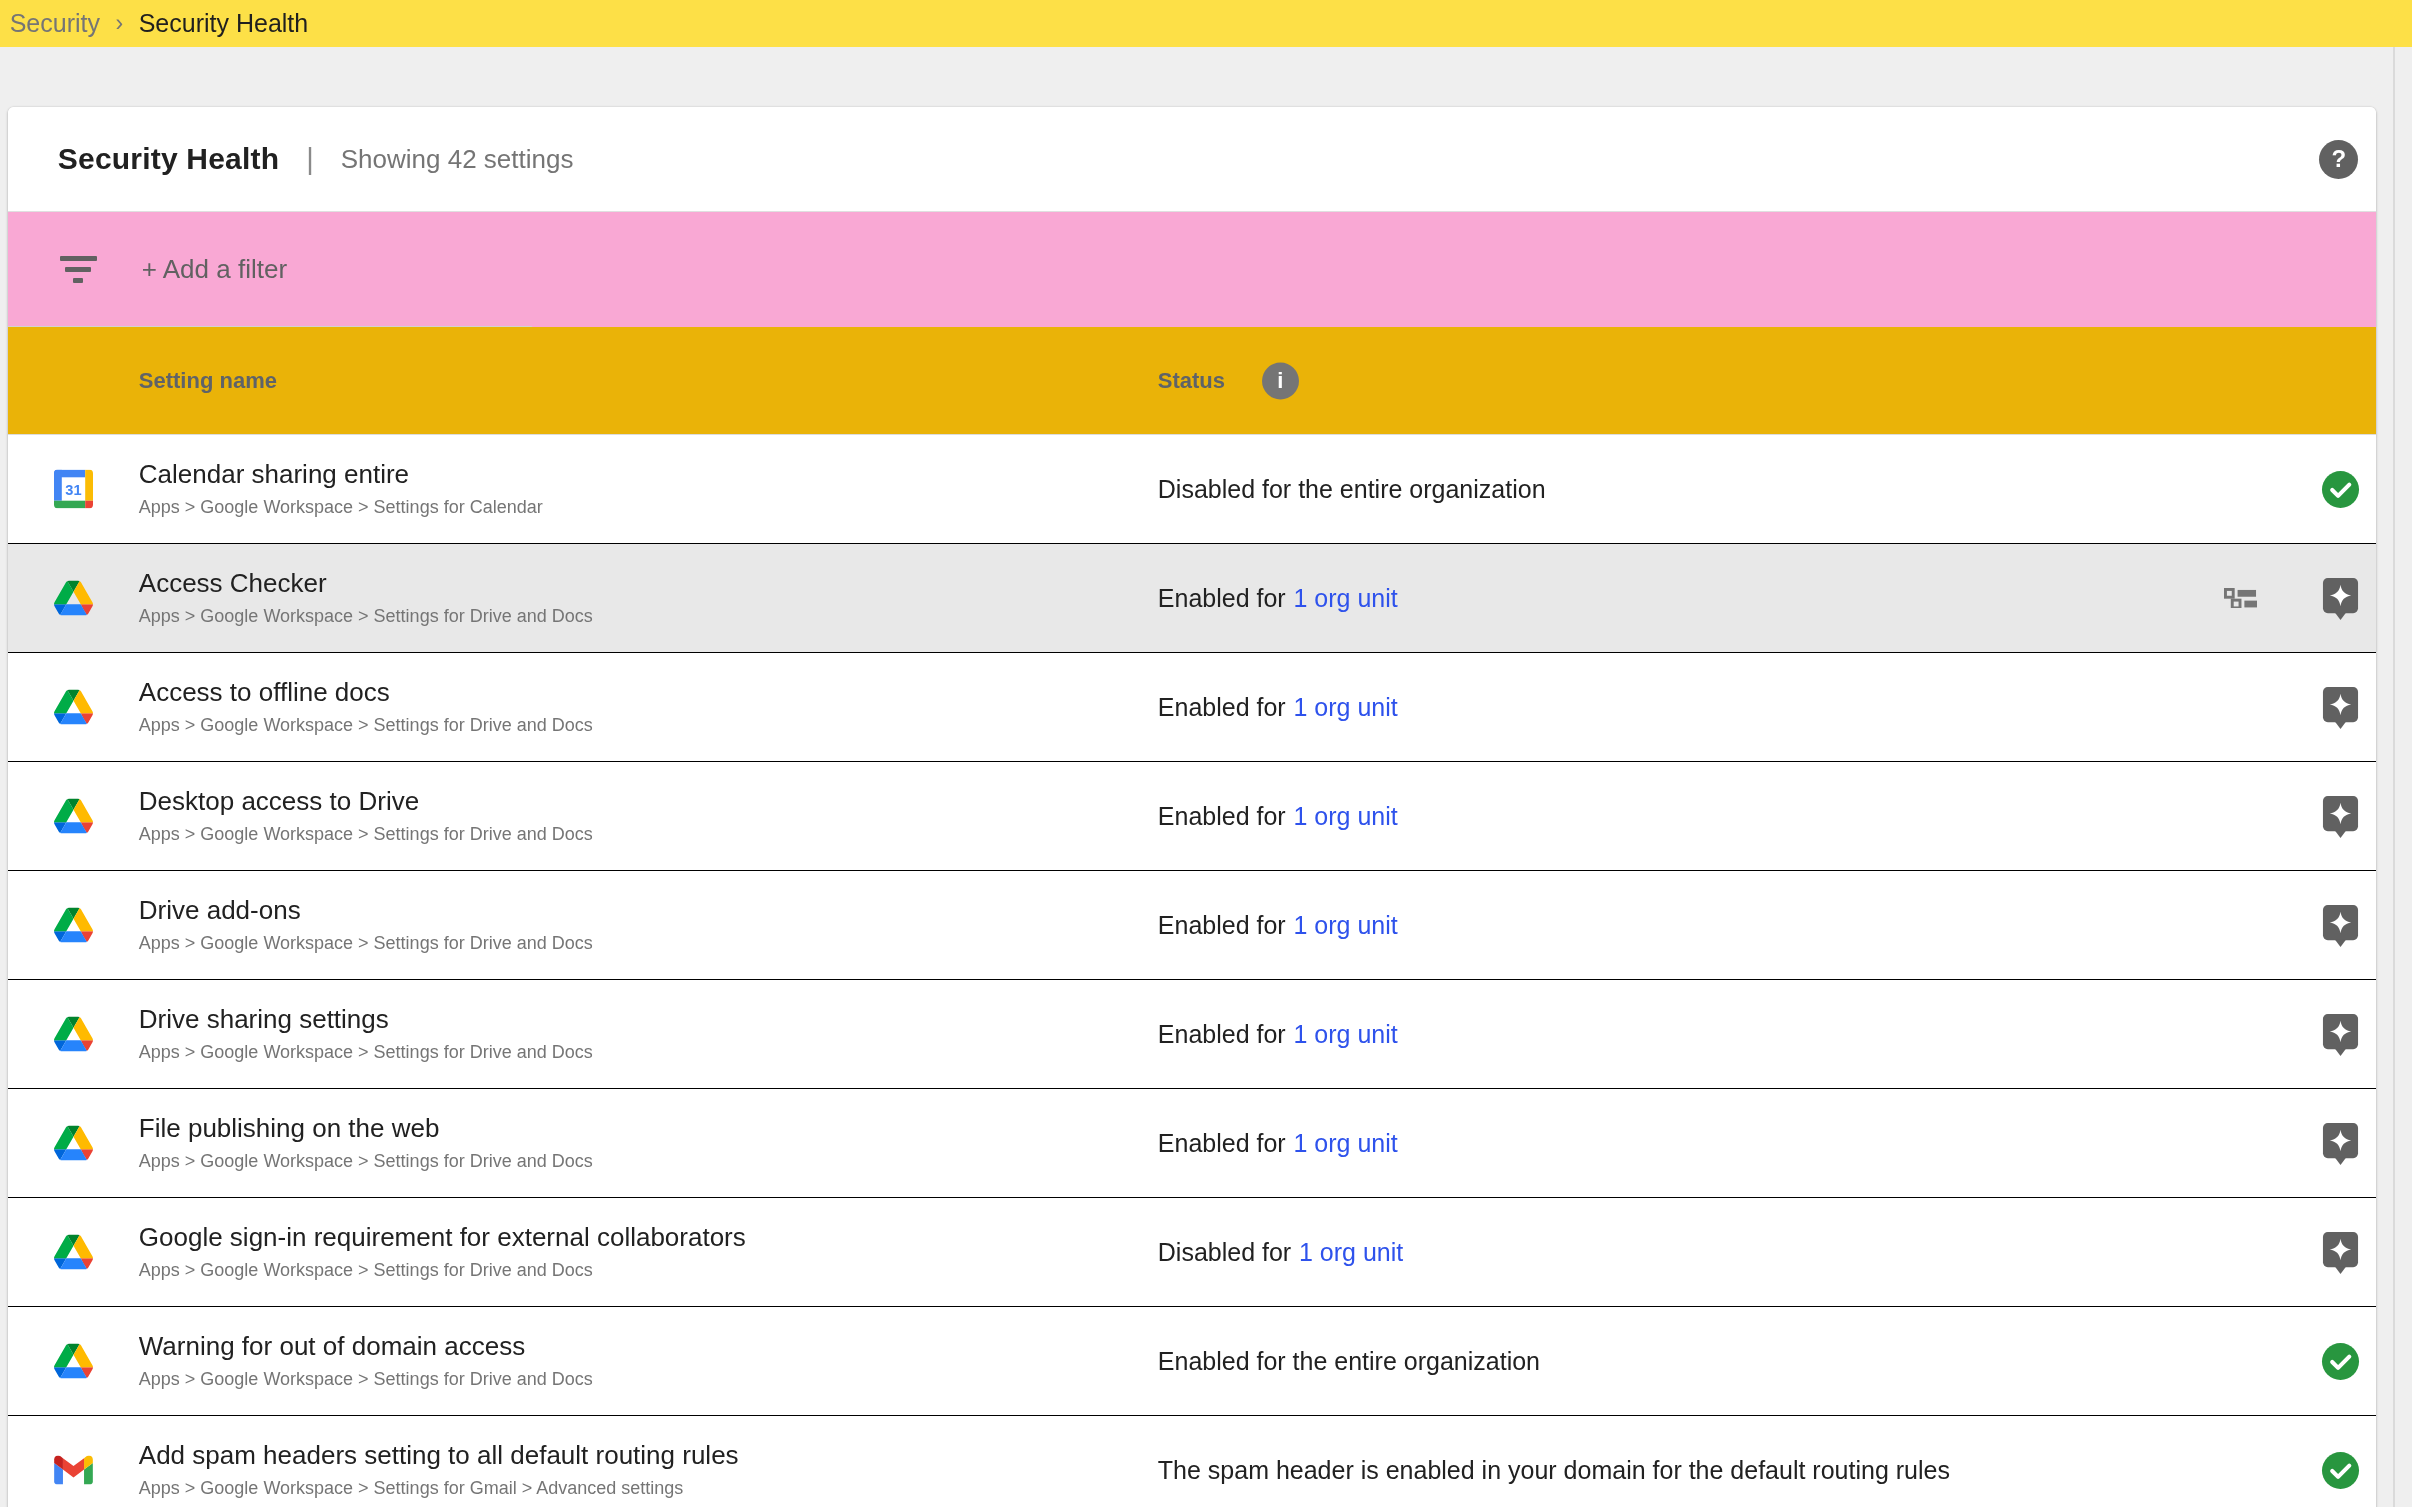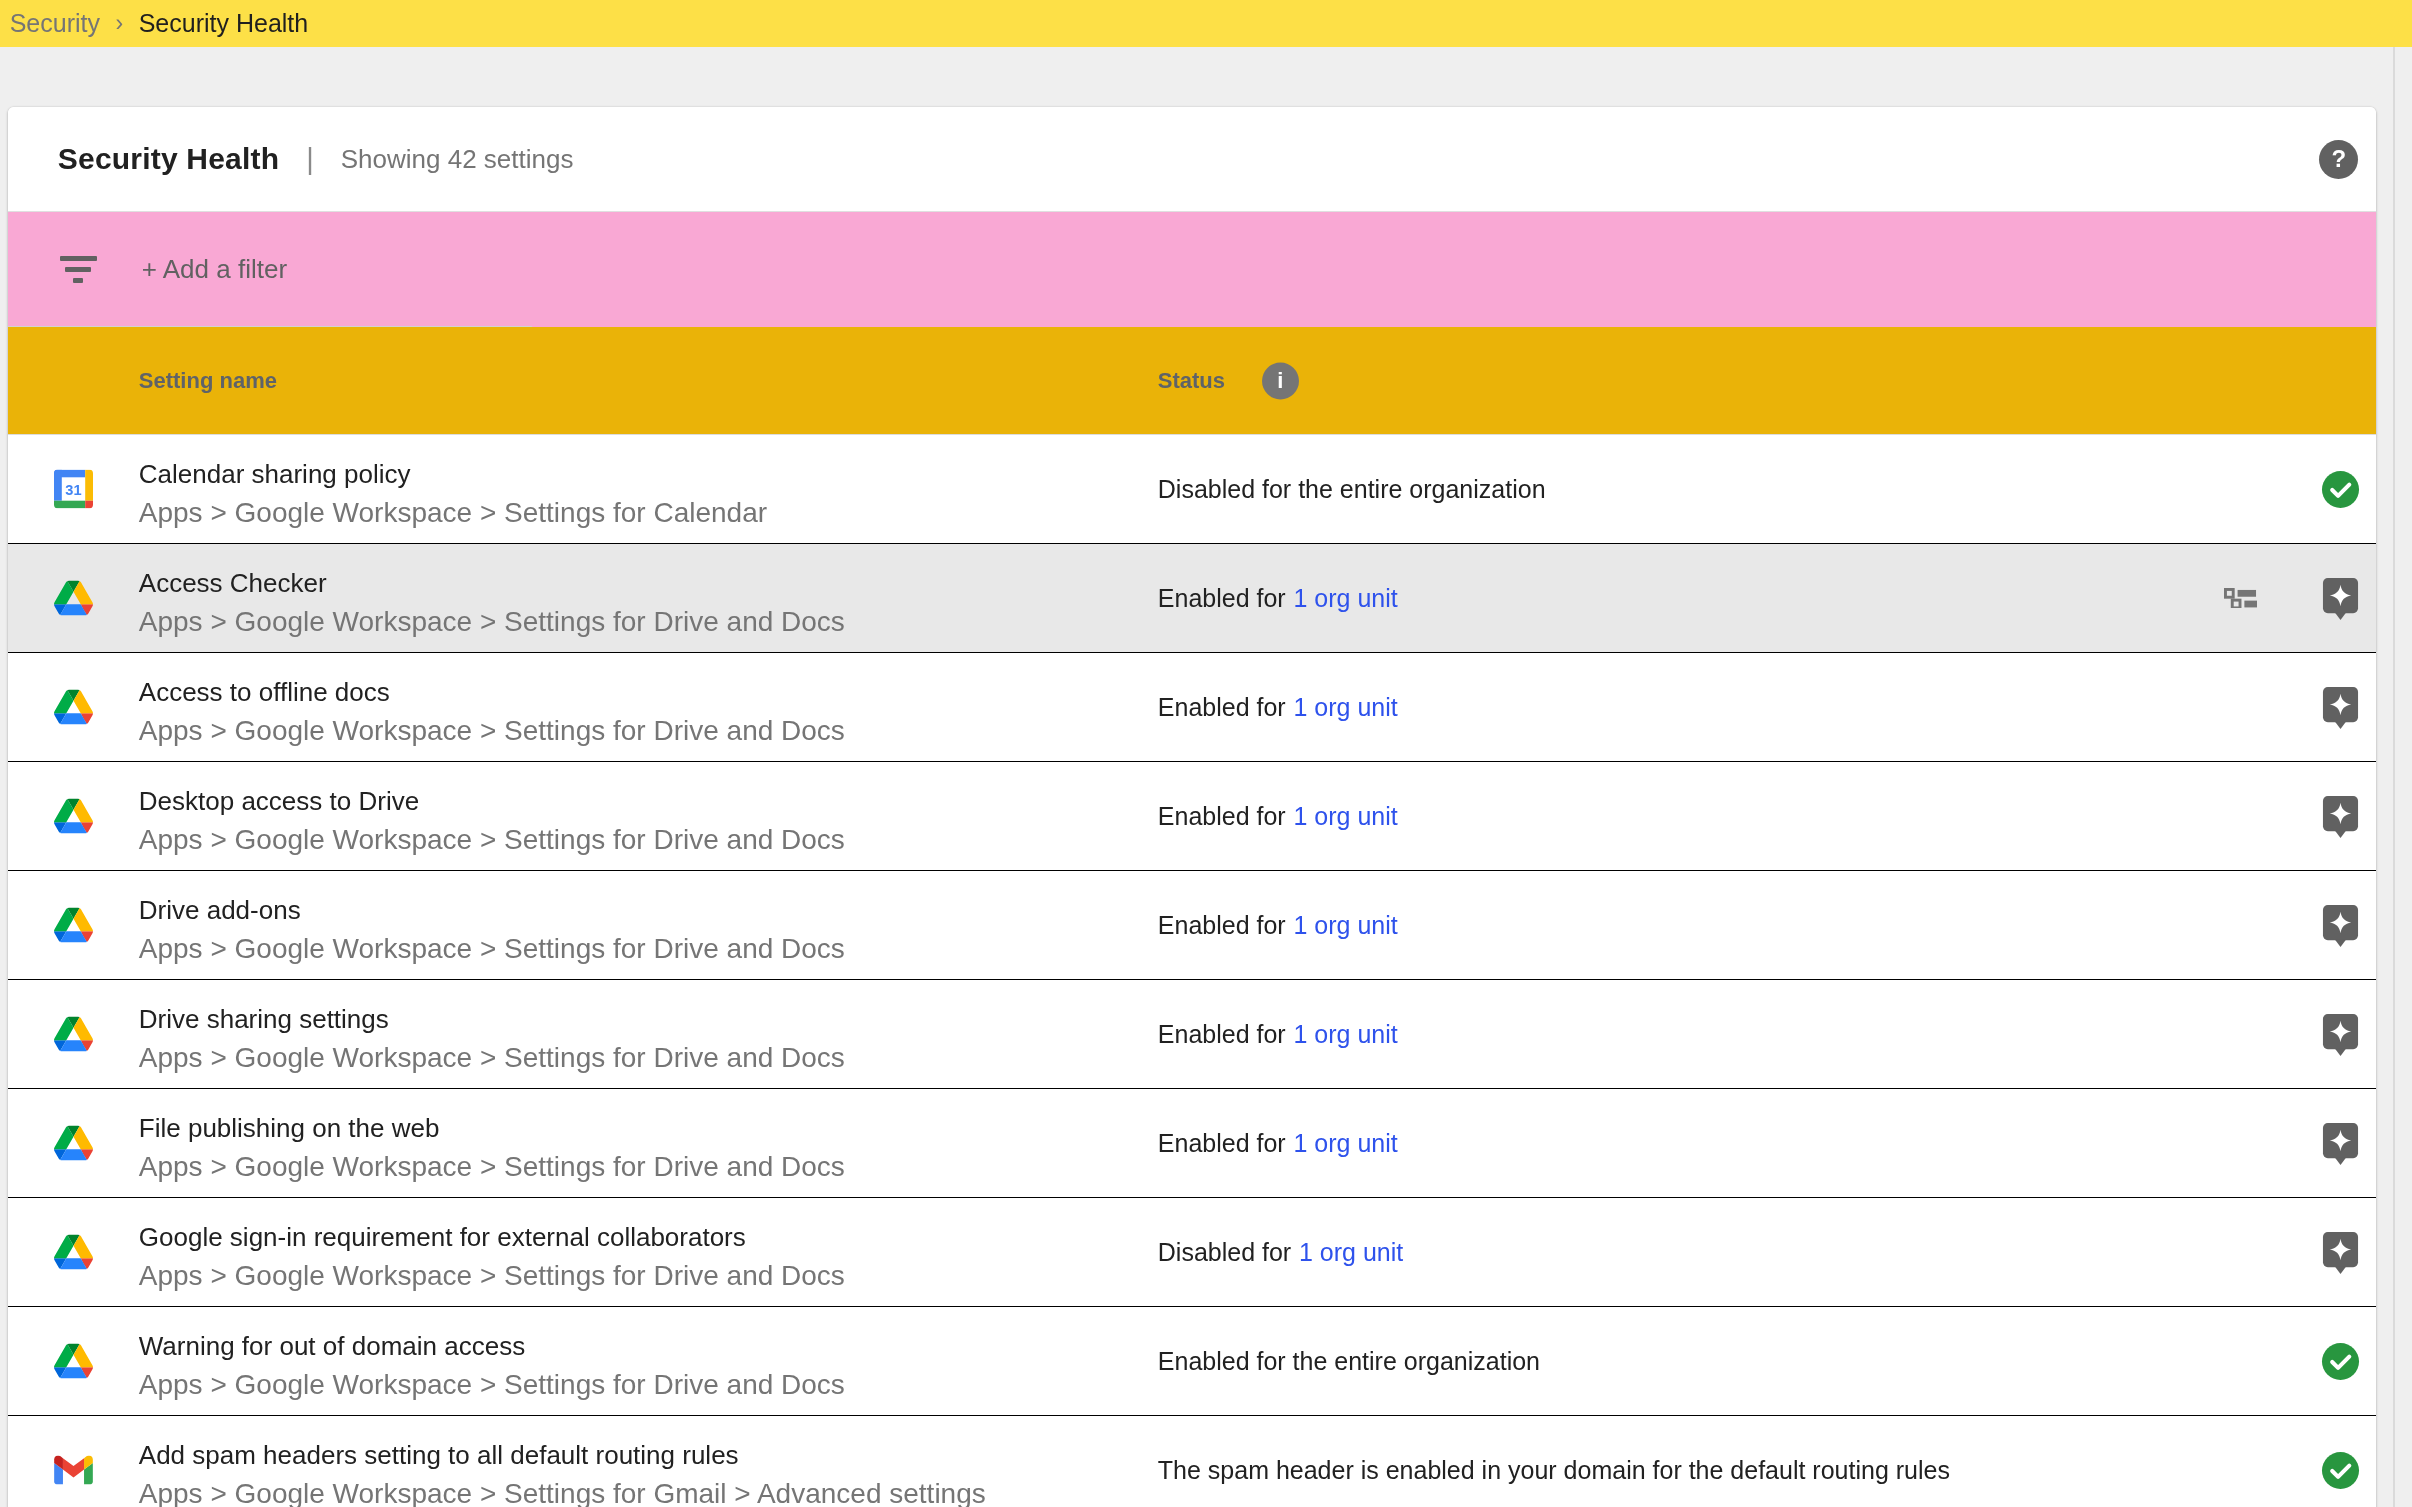--- a/index.html
+++ b/index.html
@@ -64,21 +64,21 @@
     width:37px;height:37px;border-radius:50%;background:#757575;color:#fff;
     display:flex;align-items:center;justify-content:center;
     font-size:22px;font-weight:700;cursor:pointer;}
   
   .row{height:108px;border-bottom:1px solid #000000;position:relative;background:#fff;cursor:pointer;}
   .row.highlighted{background:#e8e8e8;}
   .app-icon{position:absolute;left:46px;top:50%;transform:translateY(-50%);
     width:39px;height:39px;display:flex;align-items:center;justify-content:center;}
   .app-icon svg{display:block;}
   .row-title{position:absolute;left:131px;top:24px;font-size:26px;color:#212121;}
-  .row-path{position:absolute;left:131px;top:62px;font-size:28px;color:#757575;}
+  .row-path{position:absolute;left:131px;top:62px;font-size:18px;color:#757575;}
   .row-status{position:absolute;left:1150px;top:0;height:100%;
     display:flex;align-items:center;font-size:25px;color:#212121;white-space:nowrap;}
   .status-link{color:#2e52ec;margin-left:7.8px;text-decoration:none;cursor:pointer;}
   .right-icons{position:absolute;right:15.5px;top:0;height:100%;
     display:flex;align-items:center;gap:64px;}
   .org-icon{width:33px;height:20.4px;display:block;cursor:pointer;}
   .indicator{width:39px;height:45px;display:flex;align-items:center;justify-content:center;}
   
   .scroll-line{position:absolute;top:47px;right:17.5px;width:1.9px;height:1461px;background:#dadada;z-index:1;}
 </style>
@@ -132,21 +132,21 @@
               <rect width="40" height="40" fill="#ffffff"></rect>
               <rect x="0" y="0" width="32" height="8" fill="#4285f4"></rect>
               <rect x="0" y="0" width="8" height="32" fill="#4285f4"></rect>
               <rect x="32" y="0" width="8" height="32" fill="#fbbc04"></rect>
               <rect x="0" y="32" width="32" height="8" fill="#34a853"></rect>
               <rect x="32" y="32" width="8" height="8" fill="#ea4335"></rect>
               <text x="20" y="26" font-size="15" font-weight="bold" fill="#4285f4" text-anchor="middle" font-family="Liberation Sans, sans-serif">31</text>
             </g>
           </svg>
         </span>
-    <div class="row-title">Calendar sharing policy</div>
+    <div class="row-title">Calendar sharing entire</div>
     <div class="row-path">Apps &gt; Google Workspace &gt; Settings for Calendar</div>
     <div class="row-status">
       <span class="status-text">Disabled for the entire organization</span>
 
     </div>
     <div class="right-icons">
 
       <span class="indicator">
             <svg viewBox="0 0 40 40" width="39" height="39">
               <circle cx="20" cy="20" r="19" fill="#28963f"></circle>

